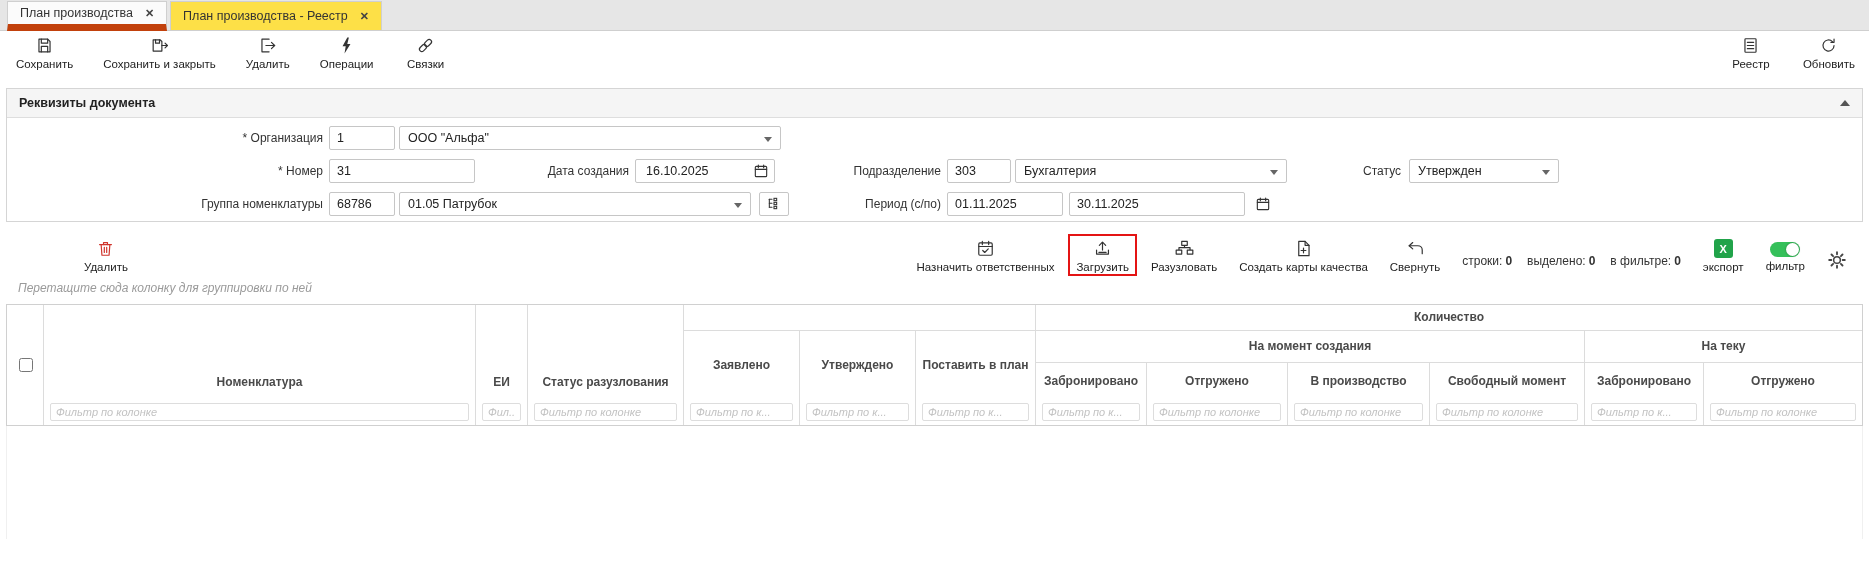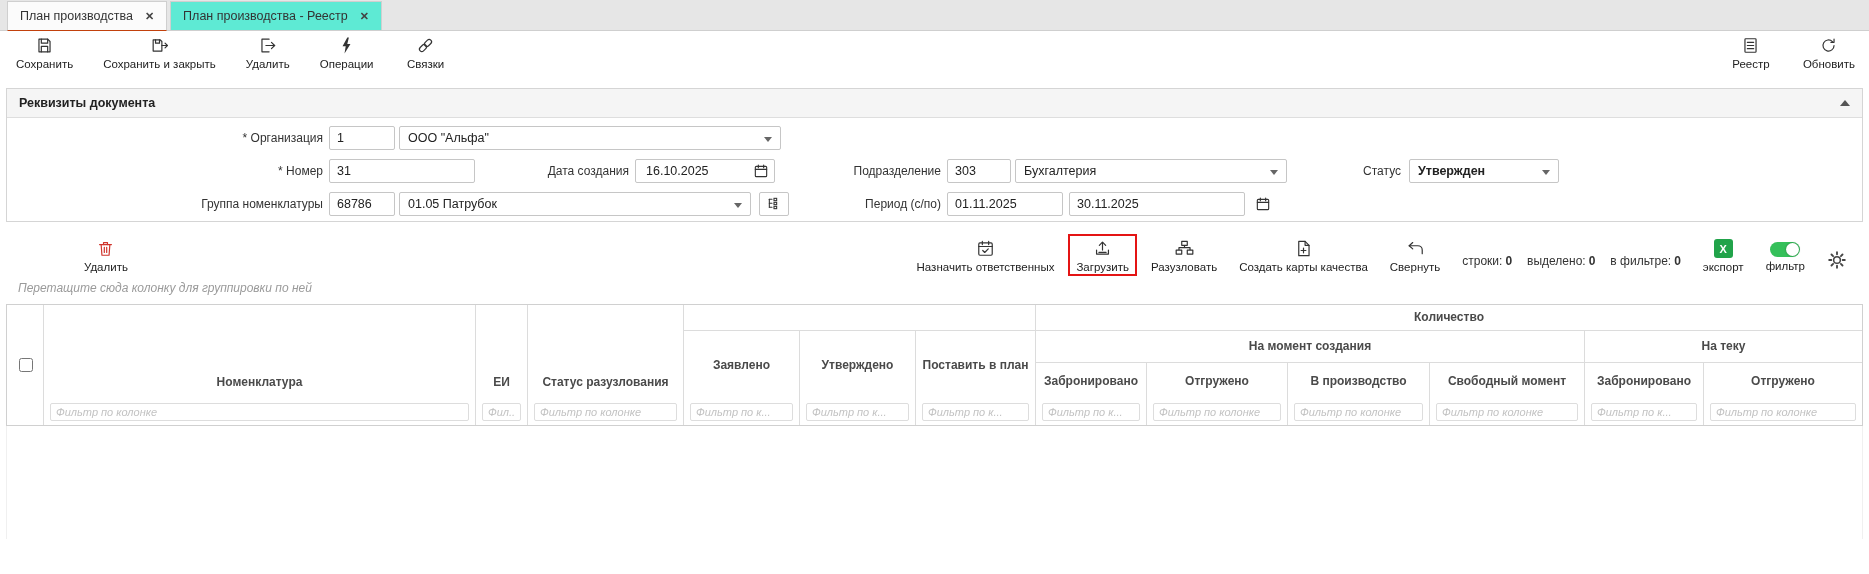--- a/index.html
+++ b/index.html
@@ -3,22 +3,22 @@
 <meta charset="utf-8">
 <style>
   * { box-sizing: border-box; }
   html,body { margin:0; padding:0; background:#fff; }
   body { font-family:"Liberation Sans", sans-serif; color:#222; }
   .app { width:1869px; height:574px; position:relative; background:#fff; overflow:hidden; }
 
   
   .mdi-bar { height:31px; background:#e6e6e6; border-bottom:1px solid #cfcfcf; display:flex; align-items:flex-end; padding-left:7px; gap:3px; }
   .mdi-tab { display:flex; align-items:center; gap:12px; height:29px; padding:0 12px; font-size:12.5px; color:#333;
-             background:#5eead4; border:1px solid #cfcfcf; border-bottom:none; cursor:pointer; white-space:nowrap; }
-  .mdi-tab.active { background:#fbfbfb; margin-bottom:-1px; border-bottom:1px solid #c2410c; height:30px; }
+             background:#fde047; border:1px solid #cfcfcf; border-bottom:none; cursor:pointer; white-space:nowrap; }
+  .mdi-tab.active { background:#fbfbfb; margin-bottom:-1px; border-bottom:7px solid #c2410c; height:30px; }
   .mdi-close { font-size:11px; color:#444; font-weight:bold; line-height:1; }
 
   
   .toolbar { height:57px; display:flex; justify-content:space-between; padding:5px 14px 0 16px; background:#fff; }
   .tb-group { display:flex; gap:30px; align-items:flex-start; }
   .tb-btn { display:flex; flex-direction:column; align-items:center; gap:3px; font-size:11.5px; color:#222; cursor:pointer; min-width:44px; }
   .icon { color:#333; display:block; }
   .icon.red { color:#d0342c; }
 
   
@@ -179,21 +179,21 @@
           <rect x="3.5" y="5" width="17" height="15.5" rx="1.5"></rect>
           <path d="M3.5 9.5h17M8 3v4M16 3v4"></path>
         </svg>
       <div class="f-label" style="left:770px; width:164px; top:41px;">Подразделение</div>
       <input class="f-input" style="left: 940px; width: 64px; top: 41px;" value="303">
       <div class="f-select" style="left:1008px; width:272px; top:41px;">
         <span>Бухгалтерия</span>
         <span class="chev"></span>
       </div>
       <div class="f-label" style="left:1284px; width:110px; top:41px;">Статус</div>
-      <div class="f-select" style="left:1402px; width:150px; top:41px;font-weight:bold;">
+      <div class="f-select" style="left:1402px; width:150px; top:41px;">
         <span>Утвержден</span>
         <span class="chev"></span>
       </div>
 
       <div class="f-label" style="left:100px; width:216px; top:74px;">Группа номенклатуры</div>
       <input class="f-input" style="left: 322px; width: 66px; top: 74px;" value="68786">
       <div class="f-select" style="left:392px; width:352px; top:74px;">
         <span>01.05 Патрубок</span>
         <span class="chev"></span>
       </div>

